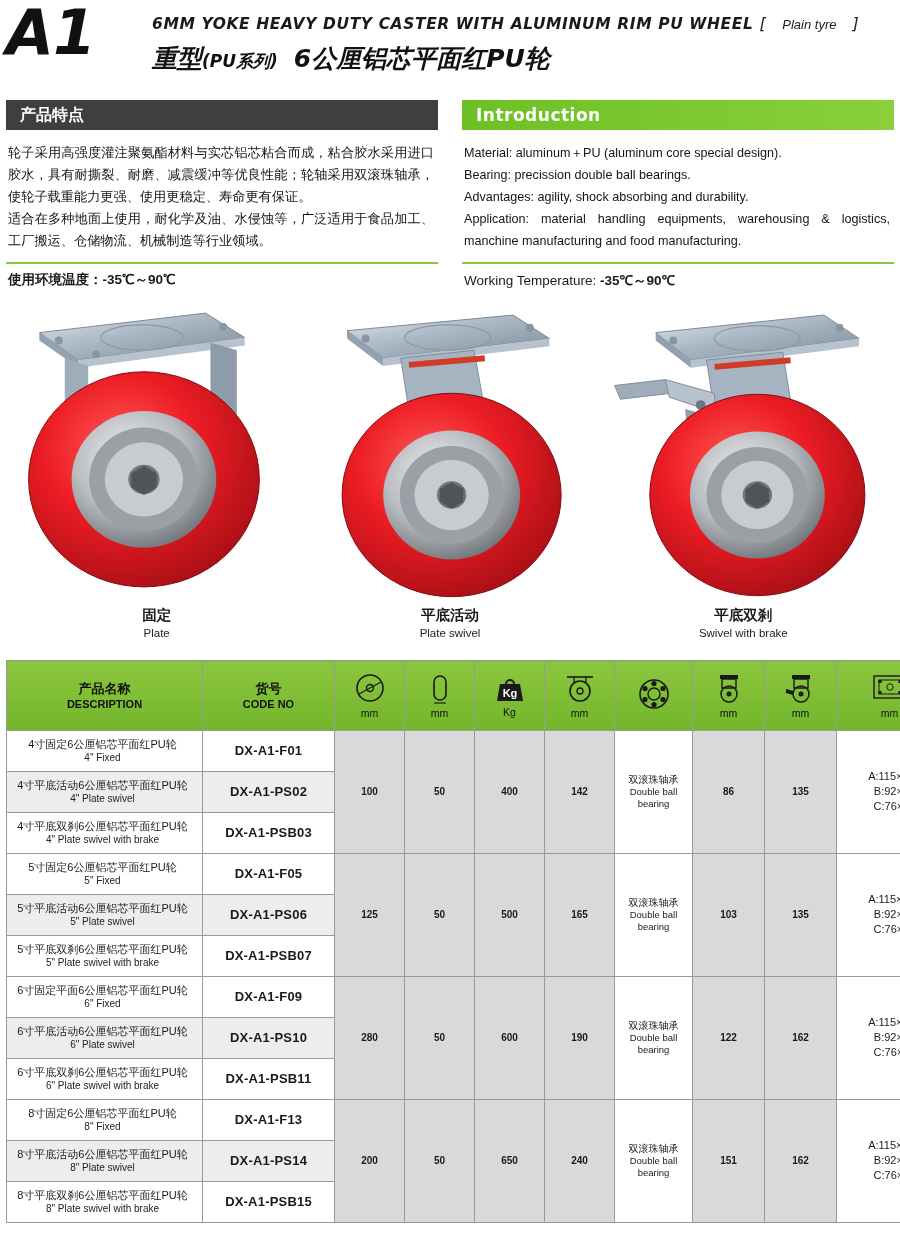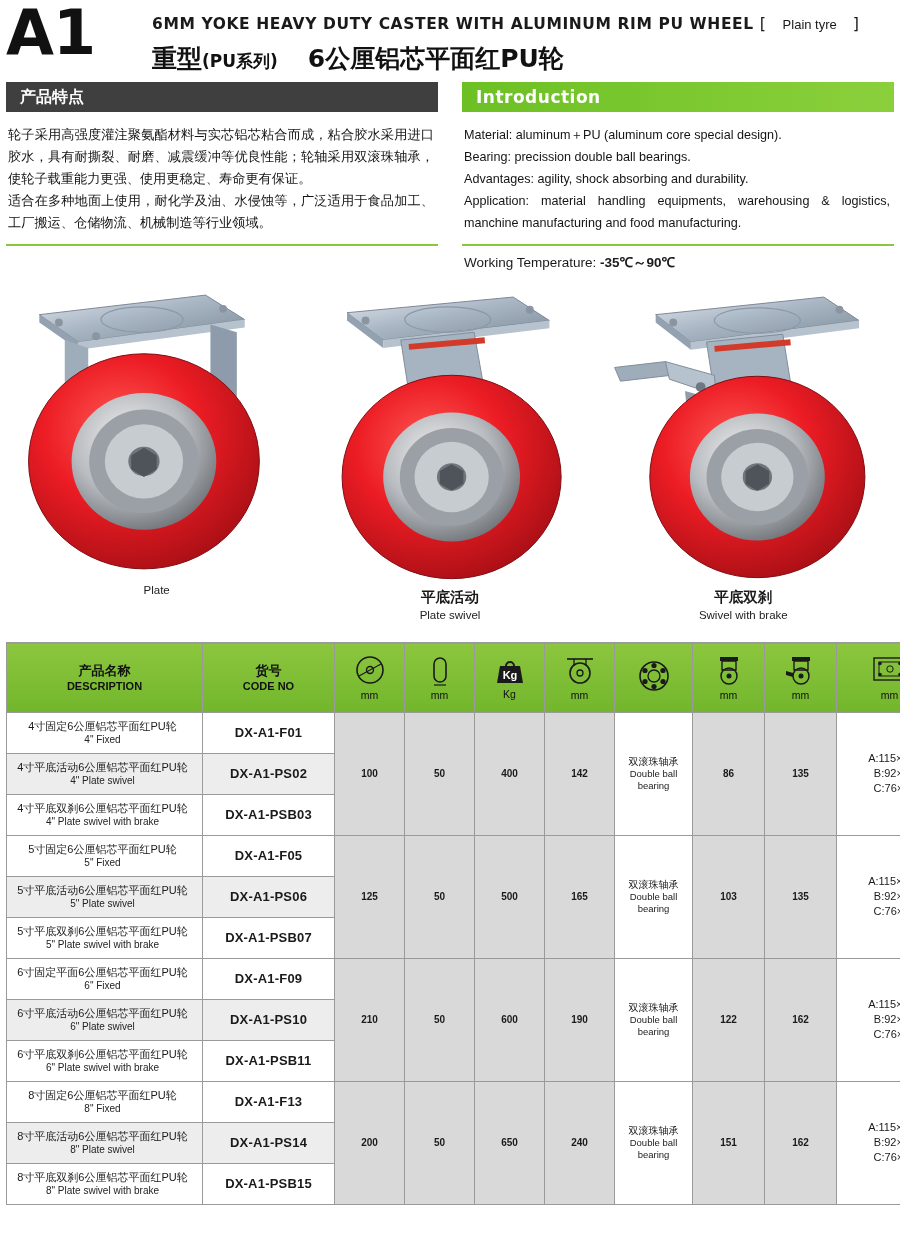--- a/index.html
+++ b/index.html
@@ -10,22 +10,23 @@
     background: #ffffff;
     font-family: "Liberation Sans", sans-serif;
     color: #1a1a1a;
     position: relative;
     overflow: hidden;
   }
 
   
   .header {
     position: relative;
-    height: 82px;
+    height: 100px;
     padding: 14px 0 0 0;
+    font-style: italic;
   }
   .model-code {
     position: absolute;
     left: 6px;
     top: 2px;
     font-size: 62px;
     font-weight: bold;
     letter-spacing: -1px;
     font-family: "DejaVu Sans", sans-serif;
     color: #111;
@@ -53,21 +54,21 @@
   .header-cn {
     position: absolute;
     left: 152px;
     top: 42px;
     font-size: 25px;
     font-weight: bold;
     color: #111;
     font-family: "DejaVu Sans", sans-serif;
   }
   .header-cn .sub { font-size: 17px; }
-  .header-cn .big2 { margin-left: 30px; }
+  .header-cn .big2 { margin-left: 16px; }
 
   
   .bands {
     display: flex;
     gap: 12px;
     padding: 0 6px;
   }
   .col { width: 444px; }
   .col.left { margin-right: 12px; }
 
@@ -205,20 +206,23 @@
 
   <div class="col left">
     <div class="bar cn">
       <span>产品特点</span>
     </div>
     <div class="body-text">
       <p>轮子采用高强度灌注聚氨酯材料与实芯铝芯粘合而成，粘合胶水采用进口胶水，具有耐撕裂、耐磨、减震缓冲等优良性能；轮轴采用双滚珠轴承，使轮子载重能力更强、使用更稳定、寿命更有保证。</p>
       <p>适合在多种地面上使用，耐化学及油、水侵蚀等，广泛适用于食品加工、工厂搬运、仓储物流、机械制造等行业领域。</p>
     </div>
     <div class="rule"></div>
+    <div class="temp">
+      <span class="lbl">使用环境温度：</span><span>-35℃～90℃</span>
+    </div>
   </div>
 
   <div class="col right">
     <div class="bar en">
       <span>Introduction</span>
     </div>
     <div class="body-text en">
       <p>Material: aluminum＋PU (aluminum core special  design).</p>
       <p>Bearing: precission double ball bearings.</p>
       <p>Advantages: agility, shock absorbing and durability.</p>
@@ -268,20 +272,21 @@
         <ellipse cx="137" cy="180" rx="118" ry="110" fill="url(#puRed1)"></ellipse>
         <ellipse cx="137" cy="180" rx="118" ry="110" fill="none" stroke="#7c0b10" stroke-width="1"></ellipse>
 
         <ellipse cx="137" cy="180" rx="74" ry="70" fill="url(#alu1)"></ellipse>
         <ellipse cx="137" cy="180" rx="56" ry="53" fill="#9aa0a6"></ellipse>
         <ellipse cx="137" cy="180" rx="40" ry="38" fill="#c7ccd1"></ellipse>
         <ellipse cx="137" cy="180" rx="16" ry="15" fill="#6f757b"></ellipse>
         <polygon points="137,166 150,174 150,188 137,196 124,188 124,174" fill="#4e5459"></polygon>
       </svg>
     </div>
+    <div class="caption-cn">固定</div>
     <div class="caption-en">Plate</div>
   </div>
 
   <div class="product">
     <div class="prod-img">
       <svg class="wheel-wrap" viewBox="0 0 300 300">
         <defs>
           <radialGradient id="puRed2" cx="40%" cy="35%" r="75%">
             <stop offset="0%" stop-color="#ff5a55"></stop>
             <stop offset="45%" stop-color="#ec1c24"></stop>
@@ -551,21 +556,21 @@
       </td>
       <td class="code">DX-A1-PSB07</td>
     </tr>
 
     <tr>
       <td class="desc">
         <span class="cn">6寸固定平面6公厘铝芯平面红PU轮</span>
         <span class="en">6" Fixed</span>
       </td>
       <td class="code">DX-A1-F09</td>
-      <td class="grey num" rowspan="3">210</td>
+      <td class="grey num" rowspan="3">280</td>
       <td class="grey num" rowspan="3">50</td>
       <td class="grey num" rowspan="3">600</td>
       <td class="grey num" rowspan="3">190</td>
       <td class="bearing" rowspan="3">
         <span class="cn">双滚珠轴承</span>
         <span>Double ball bearing</span>
       </td>
       <td class="grey num" rowspan="3">122</td>
       <td class="grey num" rowspan="3">162</td>
       <td class="mount" rowspan="3">

